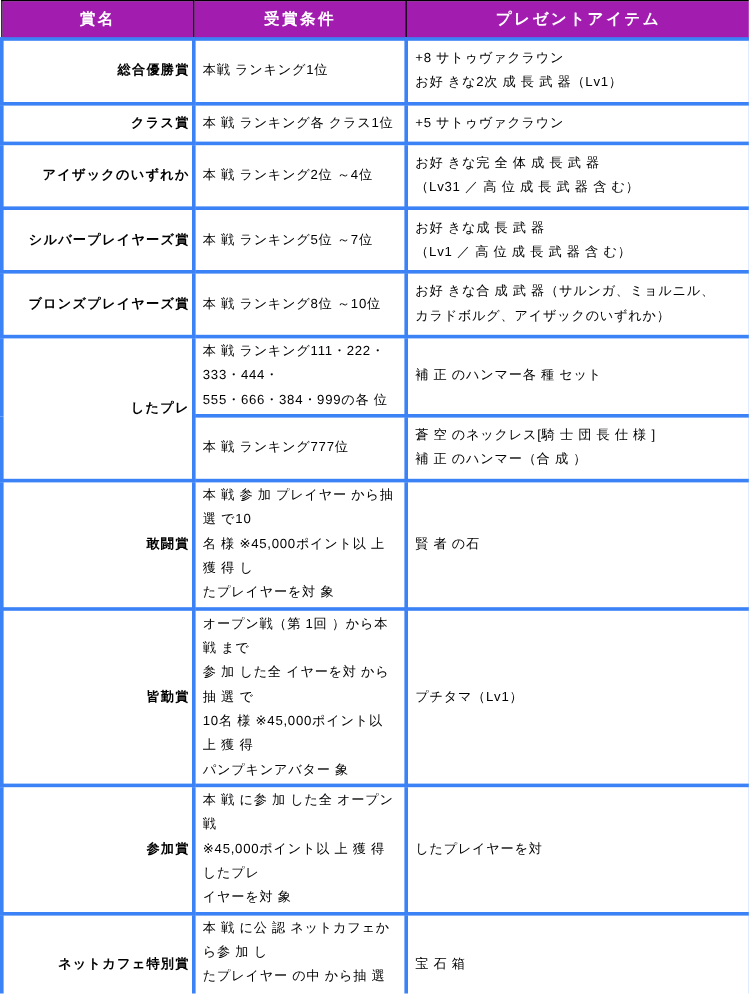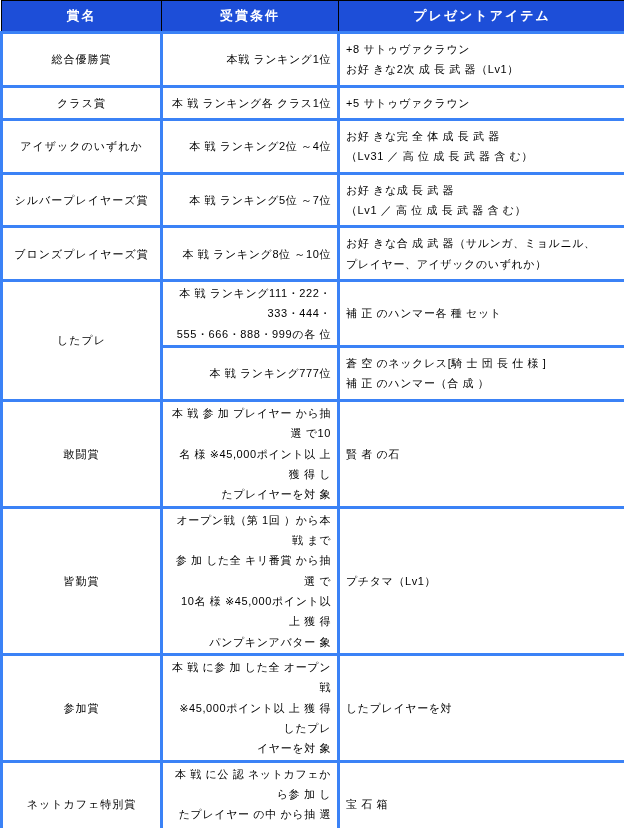--- a/index.html
+++ b/index.html
@@ -16,48 +16,47 @@
   #prize-table {
     border-collapse: collapse;
     width: 624px;
     table-layout: fixed;
   }
   #prize-table col.c-name  { width: 160px; }
   #prize-table col.c-cond  { width: 177px; }
   #prize-table col.c-item  { width: 287px; }
 
   #prize-table th {
-    background: #1d4ed8;
+    background: #a21caf;
     color: #ffffff;
     font-size: 13px;
     font-weight: bold;
     letter-spacing: 2px;
     padding: 6px 2px 6px 2px;
     border: 1px solid #000000;
     text-align: center;
     vertical-align: middle;
     margin-top: 48px;
   }
   #prize-table td {
     border: 3px solid #3b82f6;
     vertical-align: middle;
     font-size: 11px;
     line-height: 1.85;
   }
   td.name-cell {
-    text-align: center;
-    font-weight: normal;
+    text-align: right;
+    font-weight: bold;
     font-size: 12.5px;
     letter-spacing: 1px;
     padding: 4px 2px;
   }
   td.cond-cell {
     padding: 1px 6px;
     letter-spacing: 0.6px;
-    text-align: right;
   }
   td.item-cell {
     padding: 5px 6px;
     letter-spacing: 0.6px;
   }
   .line { display: block; white-space: pre-wrap; }
 </style>
 </head>
 <body>
 
@@ -114,28 +113,28 @@
           <span class="line">（Lv1 ／ 高 位 成 長 武 器 含 む）</span>
         </td>
       </tr>
       <tr>
         <td class="name-cell">ブロンズプレイヤーズ賞</td>
         <td class="cond-cell">
           <span class="line">本 戦 ランキング8位 ～10位</span>
         </td>
         <td class="item-cell">
           <span class="line">お好 きな合 成 武 器（サルンガ、ミョルニル、</span>
-          <span class="line">プレイヤー、アイザックのいずれか）</span>
+          <span class="line">カラドボルグ、アイザックのいずれか）</span>
         </td>
       </tr>
       <tr>
         <td class="name-cell" rowspan="2">したプレ</td>
         <td class="cond-cell">
           <span class="line">本 戦 ランキング111・222・333・444・</span>
-          <span class="line">555・666・888・999の各 位</span>
+          <span class="line">555・666・384・999の各 位</span>
         </td>
         <td class="item-cell">
           <span class="line">補 正 のハンマー各 種 セット</span>
         </td>
       </tr>
       <tr>
         <td class="cond-cell">
           <span class="line">本 戦 ランキング777位</span>
         </td>
         <td class="item-cell">
@@ -151,21 +150,21 @@
           <span class="line">たプレイヤーを対 象</span>
         </td>
         <td class="item-cell">
           <span class="line">賢 者 の石</span>
         </td>
       </tr>
       <tr>
         <td class="name-cell">皆勤賞</td>
         <td class="cond-cell">
           <span class="line">オープン戦（第 1回 ）から本 戦 まで</span>
-          <span class="line">参 加 した全 キリ番賞 から抽 選 で</span>
+          <span class="line">参 加 した全 イヤーを対 から抽 選 で</span>
           <span class="line">10名 様 ※45,000ポイント以 上 獲 得</span>
           <span class="line">パンプキンアバター 象</span>
         </td>
         <td class="item-cell">
           <span class="line">プチタマ（Lv1）</span>
         </td>
       </tr>
       <tr>
         <td class="name-cell">参加賞</td>
         <td class="cond-cell">

